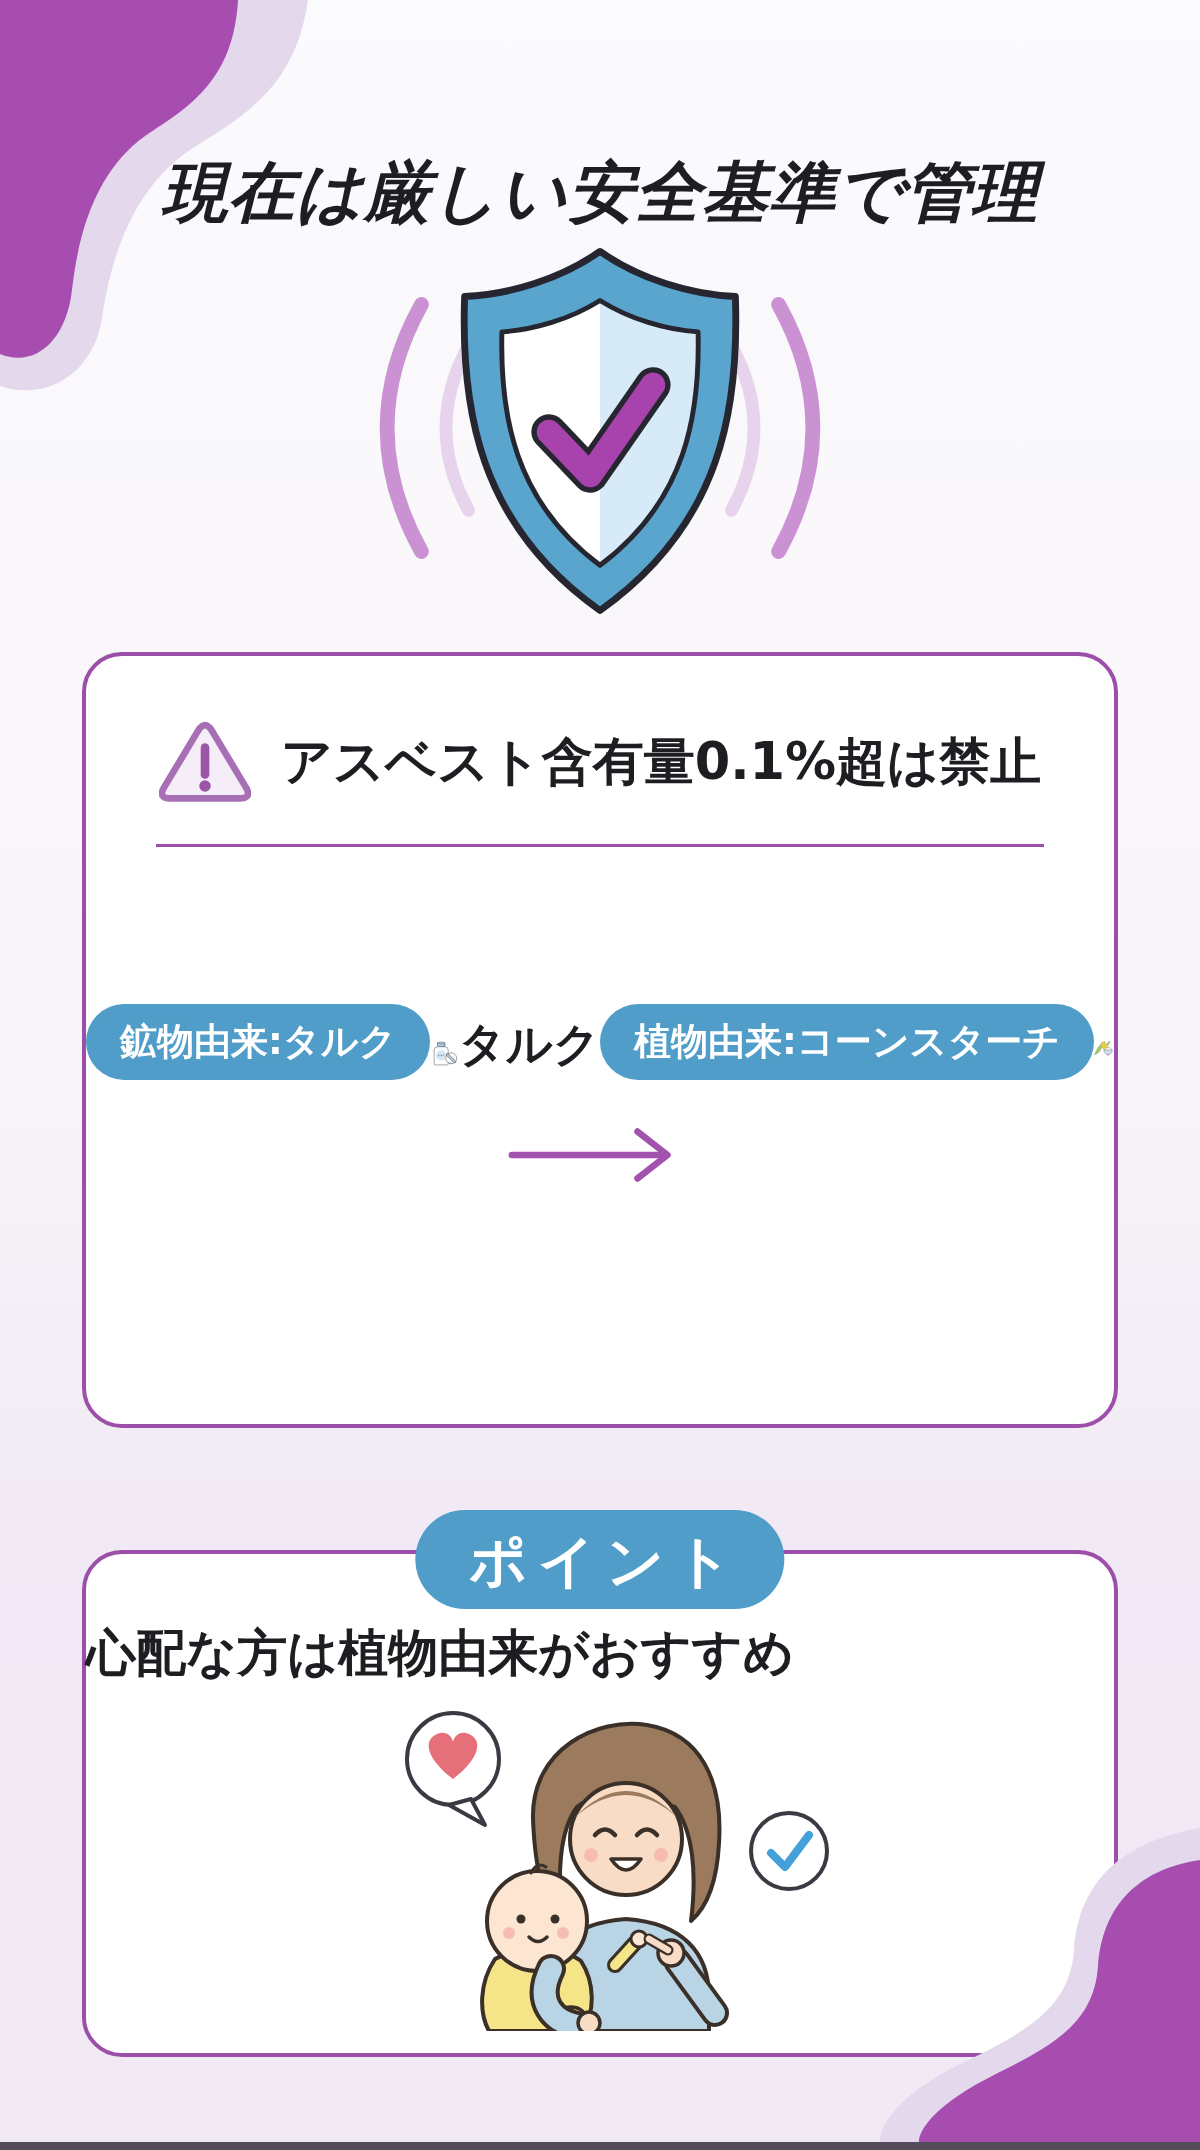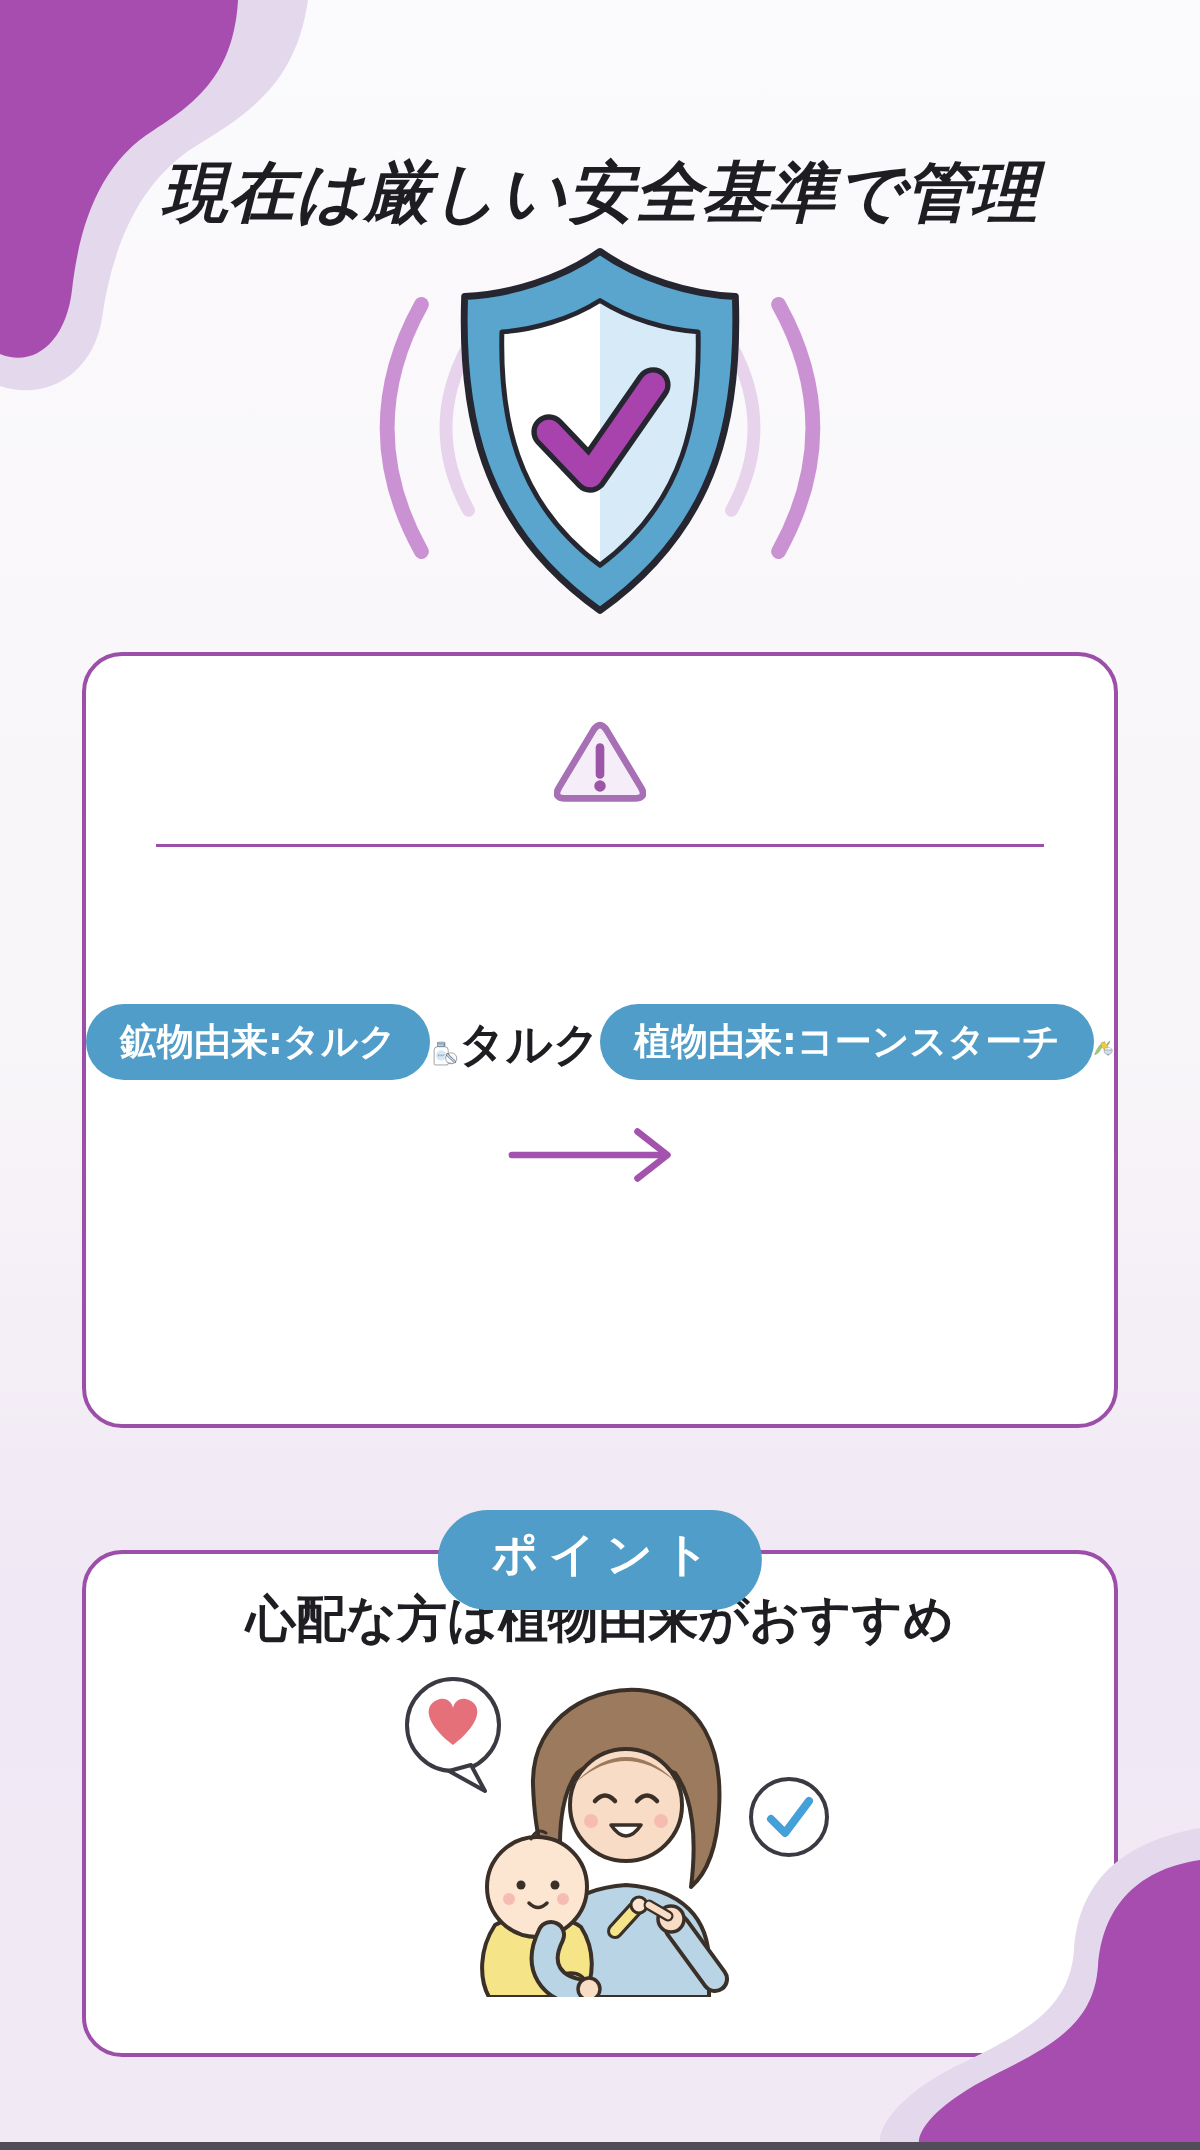--- a/index.html
+++ b/index.html
@@ -30,23 +30,23 @@
   .compare{position:relative;display:flex;margin-top:50px;}
   .compare-col{width:50%;display:flex;align-items:center;}
   .pill{background:#4f9dc8;color:#ffffff;font-size:37px;font-weight:700;
     padding:13px 34px;border-radius:44px;white-space:nowrap;}
   .illus-talc{width:324px;height:268px;margin-top:22px;}
   .illus-corn{width:376px;height:278px;margin-top:12px;}
   .item-label{font-size:46px;font-weight:800;color:#1d1d22;margin-top:6px;white-space:nowrap;}
   .arrow{position:absolute;left:50%;top:228px;transform:translateX(-50%);width:190px;height:60px;}
   
   .point-badge{position:absolute;top:-44px;left:50%;transform:translateX(-50%);
-    background:#4f9dc8;color:#ffffff;font-size:46px;font-weight:800;letter-spacing:10px;
-    padding:14px 42px 24px 54px;border-radius:52px;white-space:nowrap;z-index:4;}
-  .point-text{margin-top:32px;text-align:center;font-size:50px;font-weight:800;color:#1d1d22;white-space:nowrap;}
+    background:#4f9dc8;color:#ffffff;font-size:57px;font-weight:800;letter-spacing:10px;
+    padding:14px 42px 8px 54px;border-radius:52px;white-space:nowrap;z-index:4;}
+  .point-text{margin-top:66px;font-size:50px;font-weight:800;color:#1d1d22;white-space:nowrap;}
   .illus-mother{display:block;margin:14px auto 0;width:480px;height:330px;}
 </style>
 </head>
 <body>
 
 <div class="canvas">
 
   <svg class="blob blob-tl" viewBox="0 0 340 400">
     <path d="M0,0 L308,0 C296,84 248,114 196,146 C138,182 112,248 102,318 C94,372 48,402 0,386 Z" fill="#e4d8ec"></path>
     <path d="M0,0 L238,0 C234,72 198,102 154,130 C102,162 80,220 72,290 C66,342 34,368 0,354 Z" fill="#a74db0"></path>
@@ -76,20 +76,21 @@
     <path d="M258,214 L300,258 L364,166" fill="none" stroke="#a843ae" stroke-width="25" stroke-linecap="round" stroke-linejoin="round"></path>
   </svg>
 
   <section class="card card--safety">
     <div class="warn-row">
       <svg class="warn-icon" viewBox="0 0 96 86">
         <path d="M41,10 Q48,-1 55,10 L91,70 Q97,81 84,81 L12,81 Q-1,81 5,70 Z" fill="#f5edf8" stroke="#a76fb4" stroke-width="7" stroke-linejoin="round"></path>
         <path d="M48,28 L48,56" stroke="#9c56a8" stroke-width="9" stroke-linecap="round"></path>
         <circle cx="48" cy="68" r="6" fill="#9c56a8"></circle>
       </svg>
+      <div class="warn-text">アスベスト含有量0.1%超は禁止</div>
     </div>
     <div class="divider"></div>
 
     <div class="compare">
 
       <div class="compare-col">
         <div class="pill">鉱物由来:タルク</div>
         <svg class="illus-talc" viewBox="0 0 330 290">
           <path d="M62,284 L198,284 Q212,284 212,270 L212,112 Q212,74 176,72 L84,72 Q48,74 48,112 L48,270 Q48,284 62,284 Z" fill="#fefefe" stroke="#2e2e36" stroke-width="5"></path>
           <rect x="86" y="28" width="88" height="44" fill="#abcfe9" stroke="#2e2e36" stroke-width="4"></rect>

